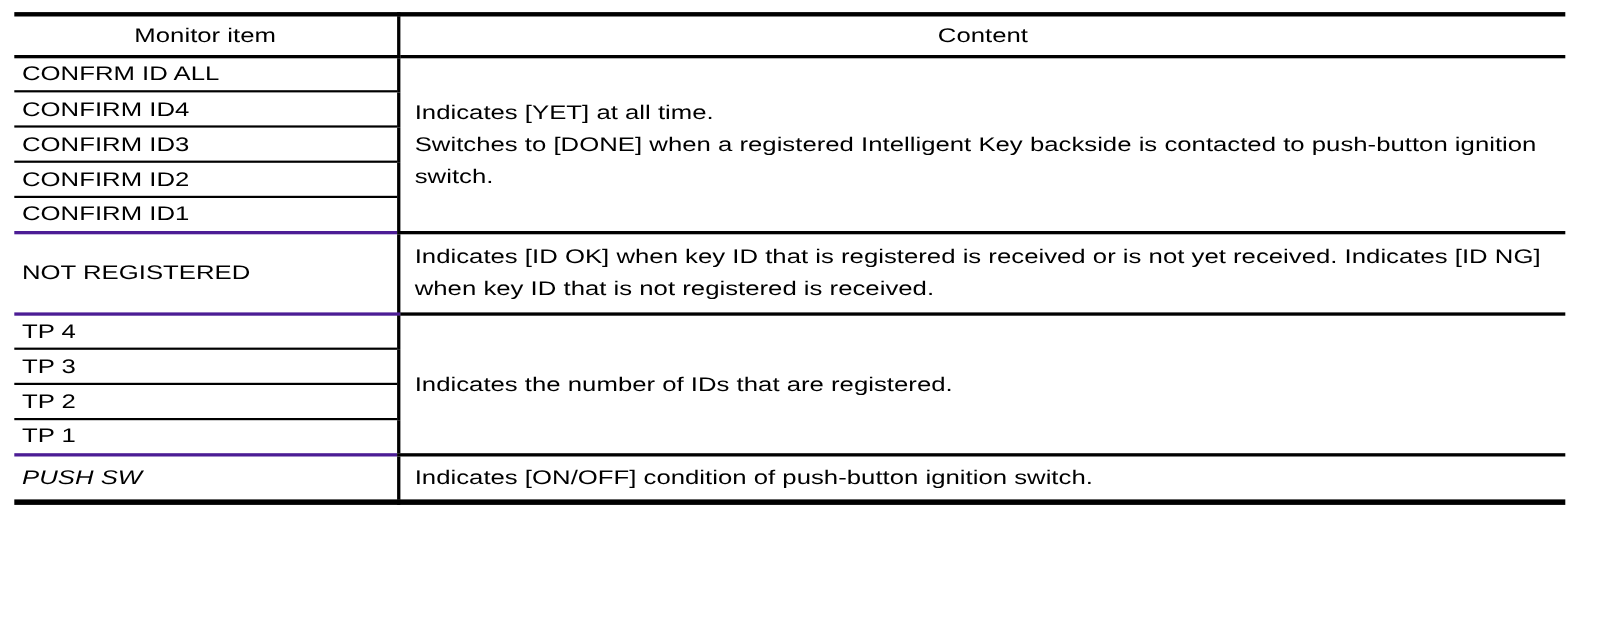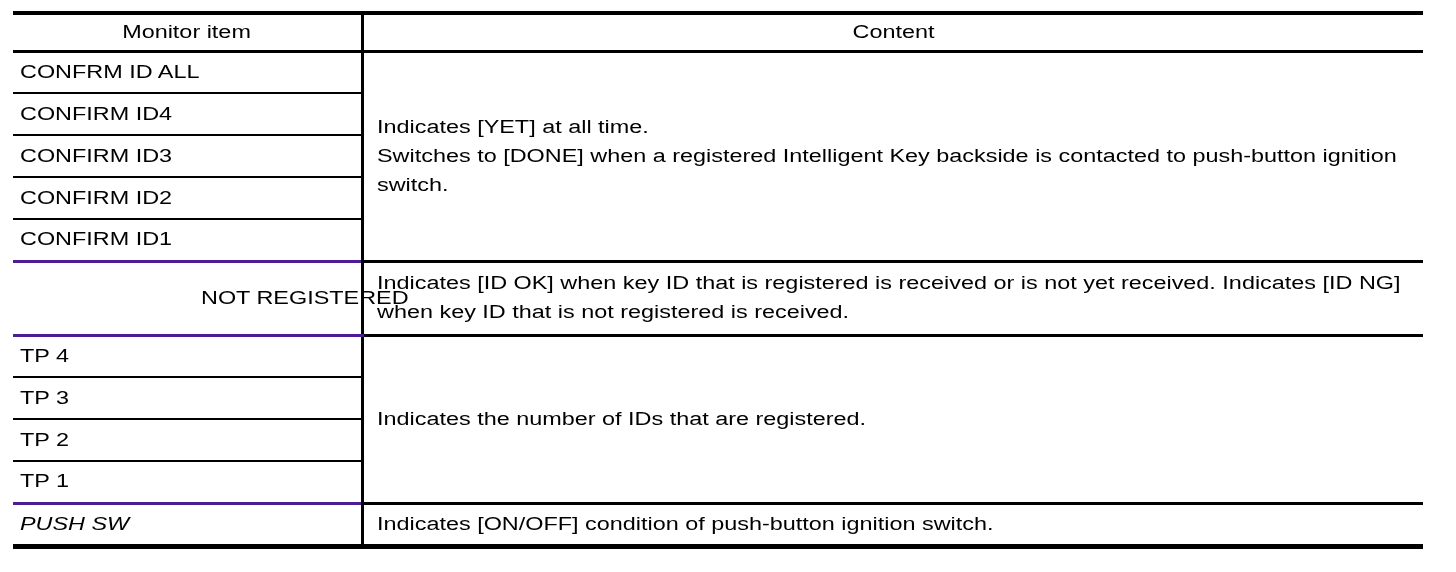--- a/index.html
+++ b/index.html
@@ -26,30 +26,30 @@
   th, td { vertical-align: middle; font-weight: normal; }
 
   th.hcell {
     height: 38px;
     text-align: center;
     border-bottom: 3px solid #000;
   }
   th.hcell.first { border-right: 3px solid #000; }
 
   td.item {
-    height: 42px;
+    height: 32px;
     padding-left: 7px;
     text-align: left;
     border-right: 3px solid #000;
     border-bottom: 2px solid #000;
   }
   td.item.sec  { border-bottom: 3px solid #4c1d95; }
   td.item.none { border-bottom: 0; font-style: italic; }
 
-  tr.r-notreg td.item { height: 74px; text-align: right; }
+  tr.r-notreg td.item { height: 74px; }
   tr.r-push   td.item { height: 43px; }
 
   td.content {
     padding-left: 13px;
     border-bottom: 3px solid #000;
     margin-top: 44px;
   }
   td.content.none { border-bottom: 0; }
 
   

